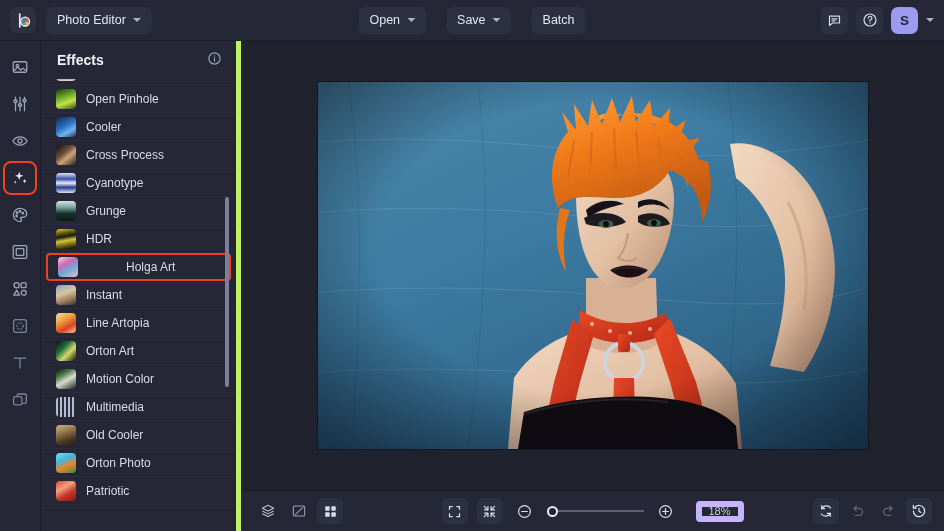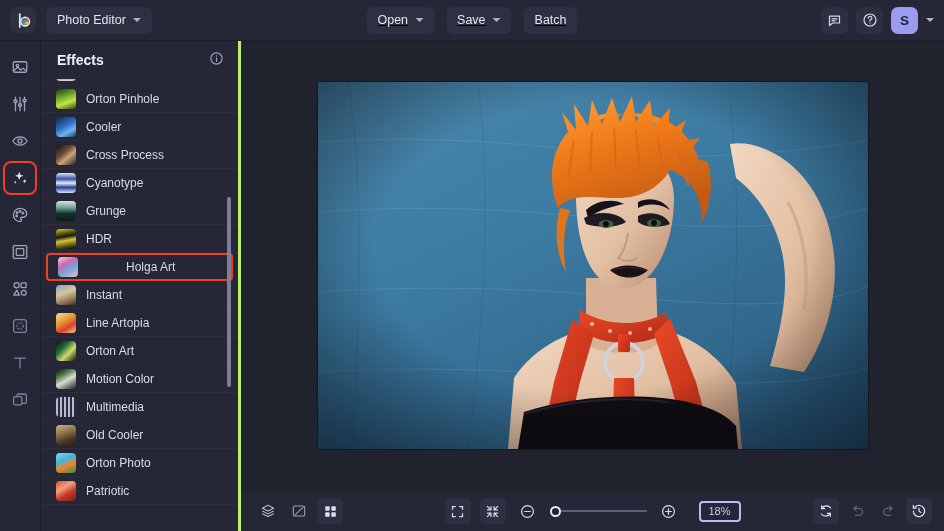--- a/index.html
+++ b/index.html
@@ -31,21 +31,21 @@
     background: #2d3040; border-radius: 6px;
     display: flex; align-items: center; gap: 7px;
     color: #e4e6f0; font-size: 12.5px; cursor: default;
   }
   .caret {
     width: 0; height: 0; border-left: 4px solid transparent;
     border-right: 4px solid transparent; border-top: 4.5px solid #aeb2c6;
   }
   .center-group {
     position: absolute; left: 50%; transform: translateX(-50%);
-    display: flex; gap: 12px; text-decoration: underline;
+    display: flex; gap: 20px;
   }
   .tbtn {
     height: 27px; padding: 0 11px; border-radius: 6px;
     background: #2d3040; color: #e4e6f0; font-size: 12.5px;
     display: flex; align-items: center; gap: 7px; cursor: pointer;
     border: none;
     font-family: "Liberation Sans", sans-serif;
   }
   .right-group {
     position: absolute; right: 10px; display: flex; align-items: center; gap: 8px;
@@ -70,21 +70,21 @@
   .rail-item {
     width: 28px; height: 28px; border-radius: 6px;
     display: flex; align-items: center; justify-content: center;
     cursor: pointer; position: relative;
   }
   .rail-item.active { outline: 2px solid #f43f1f; outline-offset: 1px; border-radius: 5px; }
 
   
   .panel {
     position: absolute; left: 41px; top: 41px; width: 200px; height: 490px;
-    background: #252736; border-right: 3px solid #bef264;
+    background: #252736; border-right: 5px solid #bef264;
     display: flex; flex-direction: column;
   }
   .panel-head {
     height: 38px; display: flex; align-items: center;
     padding: 0 14px 0 16px; justify-content: space-between; flex: 0 0 auto;
   }
   .panel-title { color: #f0f1f6; font-size: 14px; font-weight: bold; }
   .list-wrap { position: relative; flex: 1 1 auto; overflow: hidden; }
   .list { position: absolute; left: 0; top: -22px; right: 0; }
   .fx-item {
@@ -137,21 +137,21 @@
   }
   .bbtn.boxed { background: #2d3040; }
   .slider { display: flex; align-items: center; gap: 0; }
   .track { width: 86px; height: 1.5px; background: #5b5f77; position: relative; }
   .knob {
     width: 11px; height: 11px; border-radius: 50%;
     background: #20222e; border: 2px solid #e8eaf2;
   }
   .zoomval {
     height: 21px; min-width: 42px; padding: 0 7px; border-radius: 4px;
-    border: 2px solid #c4b5fd; color: #c9ccda; font-size: 11px;
+    border: 6px solid #c4b5fd; color: #c9ccda; font-size: 11px;
     display: flex; align-items: center; justify-content: center; cursor: text;
     margin-left: 8px;
   }
   .dim { opacity: 0.38; }
 </style>
 </head>
 <body>
 
 <div id="app">
 
@@ -301,21 +301,21 @@
       </span>
     </div>
 
     <div class="list-wrap">
       <div class="list" id="fx-list">
           <div class="fx-item">
             <span class="thumb" style="background: linear-gradient(rgb(207, 200, 168) 0%, rgb(142, 127, 93) 38%, rgb(58, 43, 30) 55%, rgb(184, 53, 44) 72%, rgb(230, 222, 208) 100%);"></span>
           </div>
           <div class="fx-item">
             <span class="thumb" style="background: linear-gradient(160deg, rgb(29, 59, 18) 0%, rgb(111, 174, 44) 40%, rgb(200, 224, 72) 65%, rgb(45, 74, 20) 100%);"></span>
-            <span class="fx-label">Orton Pinhole</span>
+            <span class="fx-label">Open Pinhole</span>
           </div>
           <div class="fx-item">
             <span class="thumb" style="background: linear-gradient(150deg, rgb(13, 42, 82) 0%, rgb(47, 111, 192) 45%, rgb(111, 180, 239) 70%, rgb(21, 58, 107) 100%);"></span>
             <span class="fx-label">Cooler</span>
           </div>
           <div class="fx-item">
             <span class="thumb" style="background: linear-gradient(140deg, rgb(17, 16, 20) 0%, rgb(107, 79, 58) 40%, rgb(207, 163, 122) 60%, rgb(26, 39, 32) 100%);"></span>
             <span class="fx-label">Cross Process</span>
           </div>
           <div class="fx-item">

